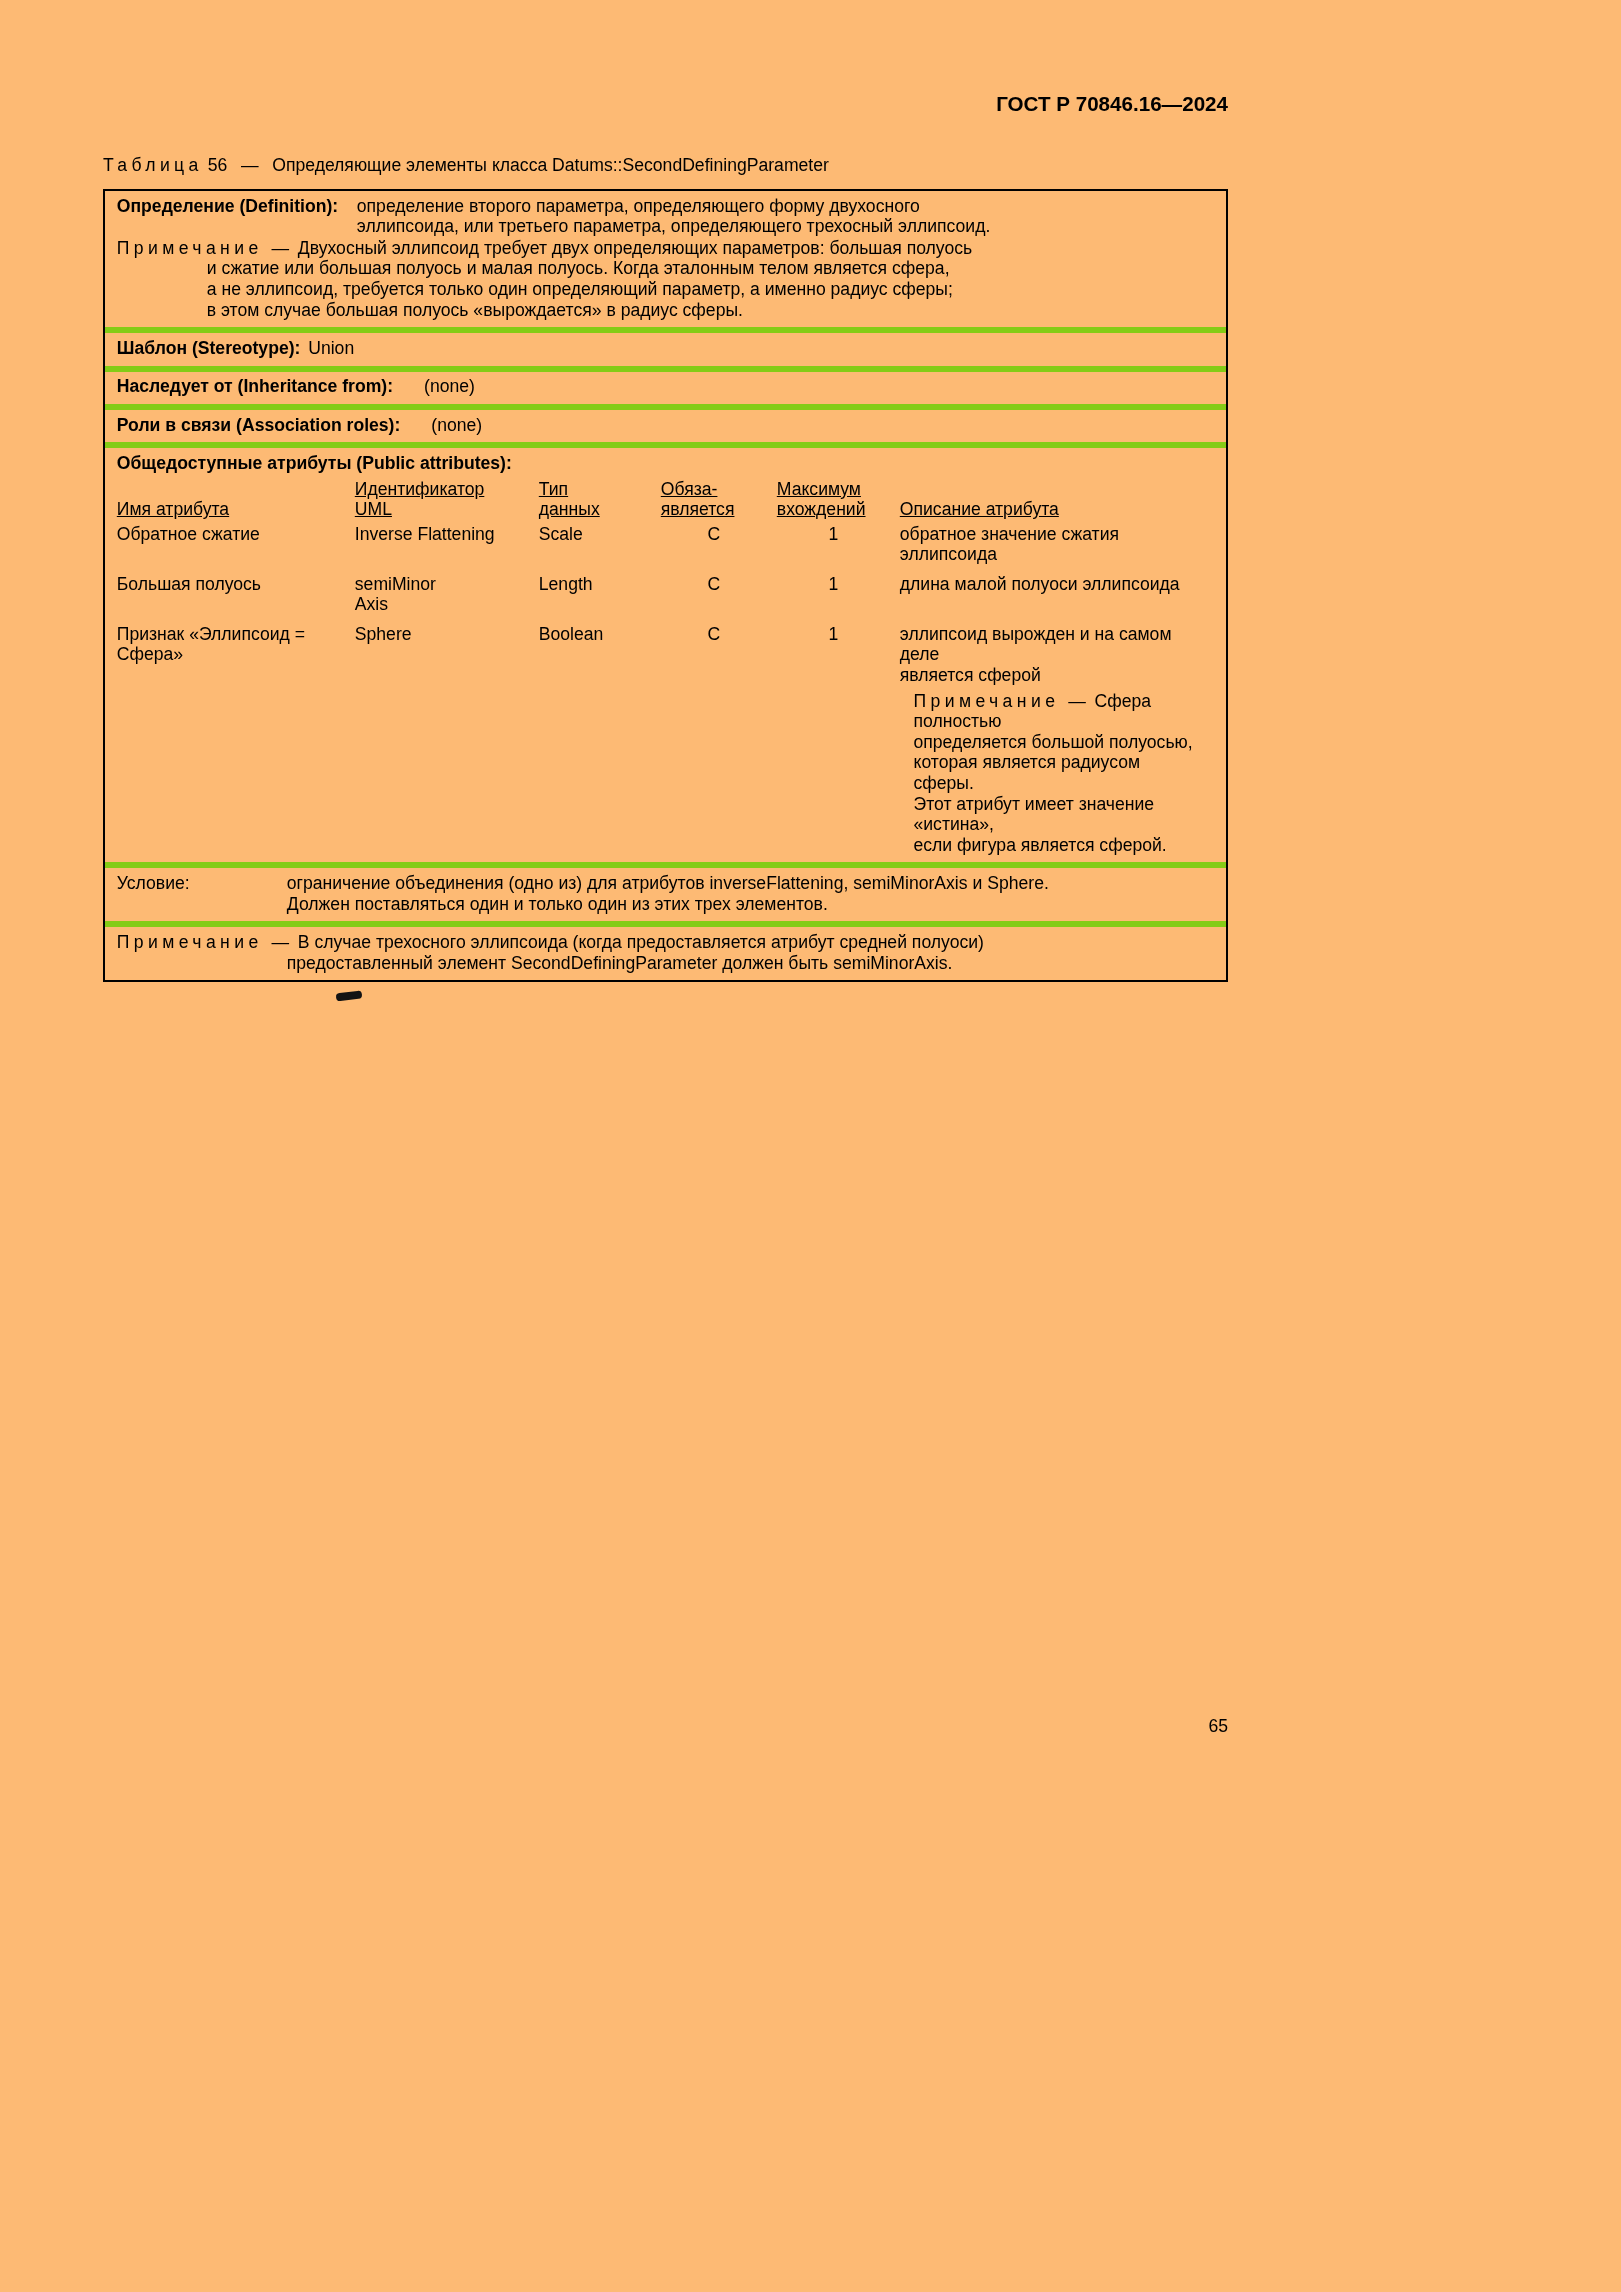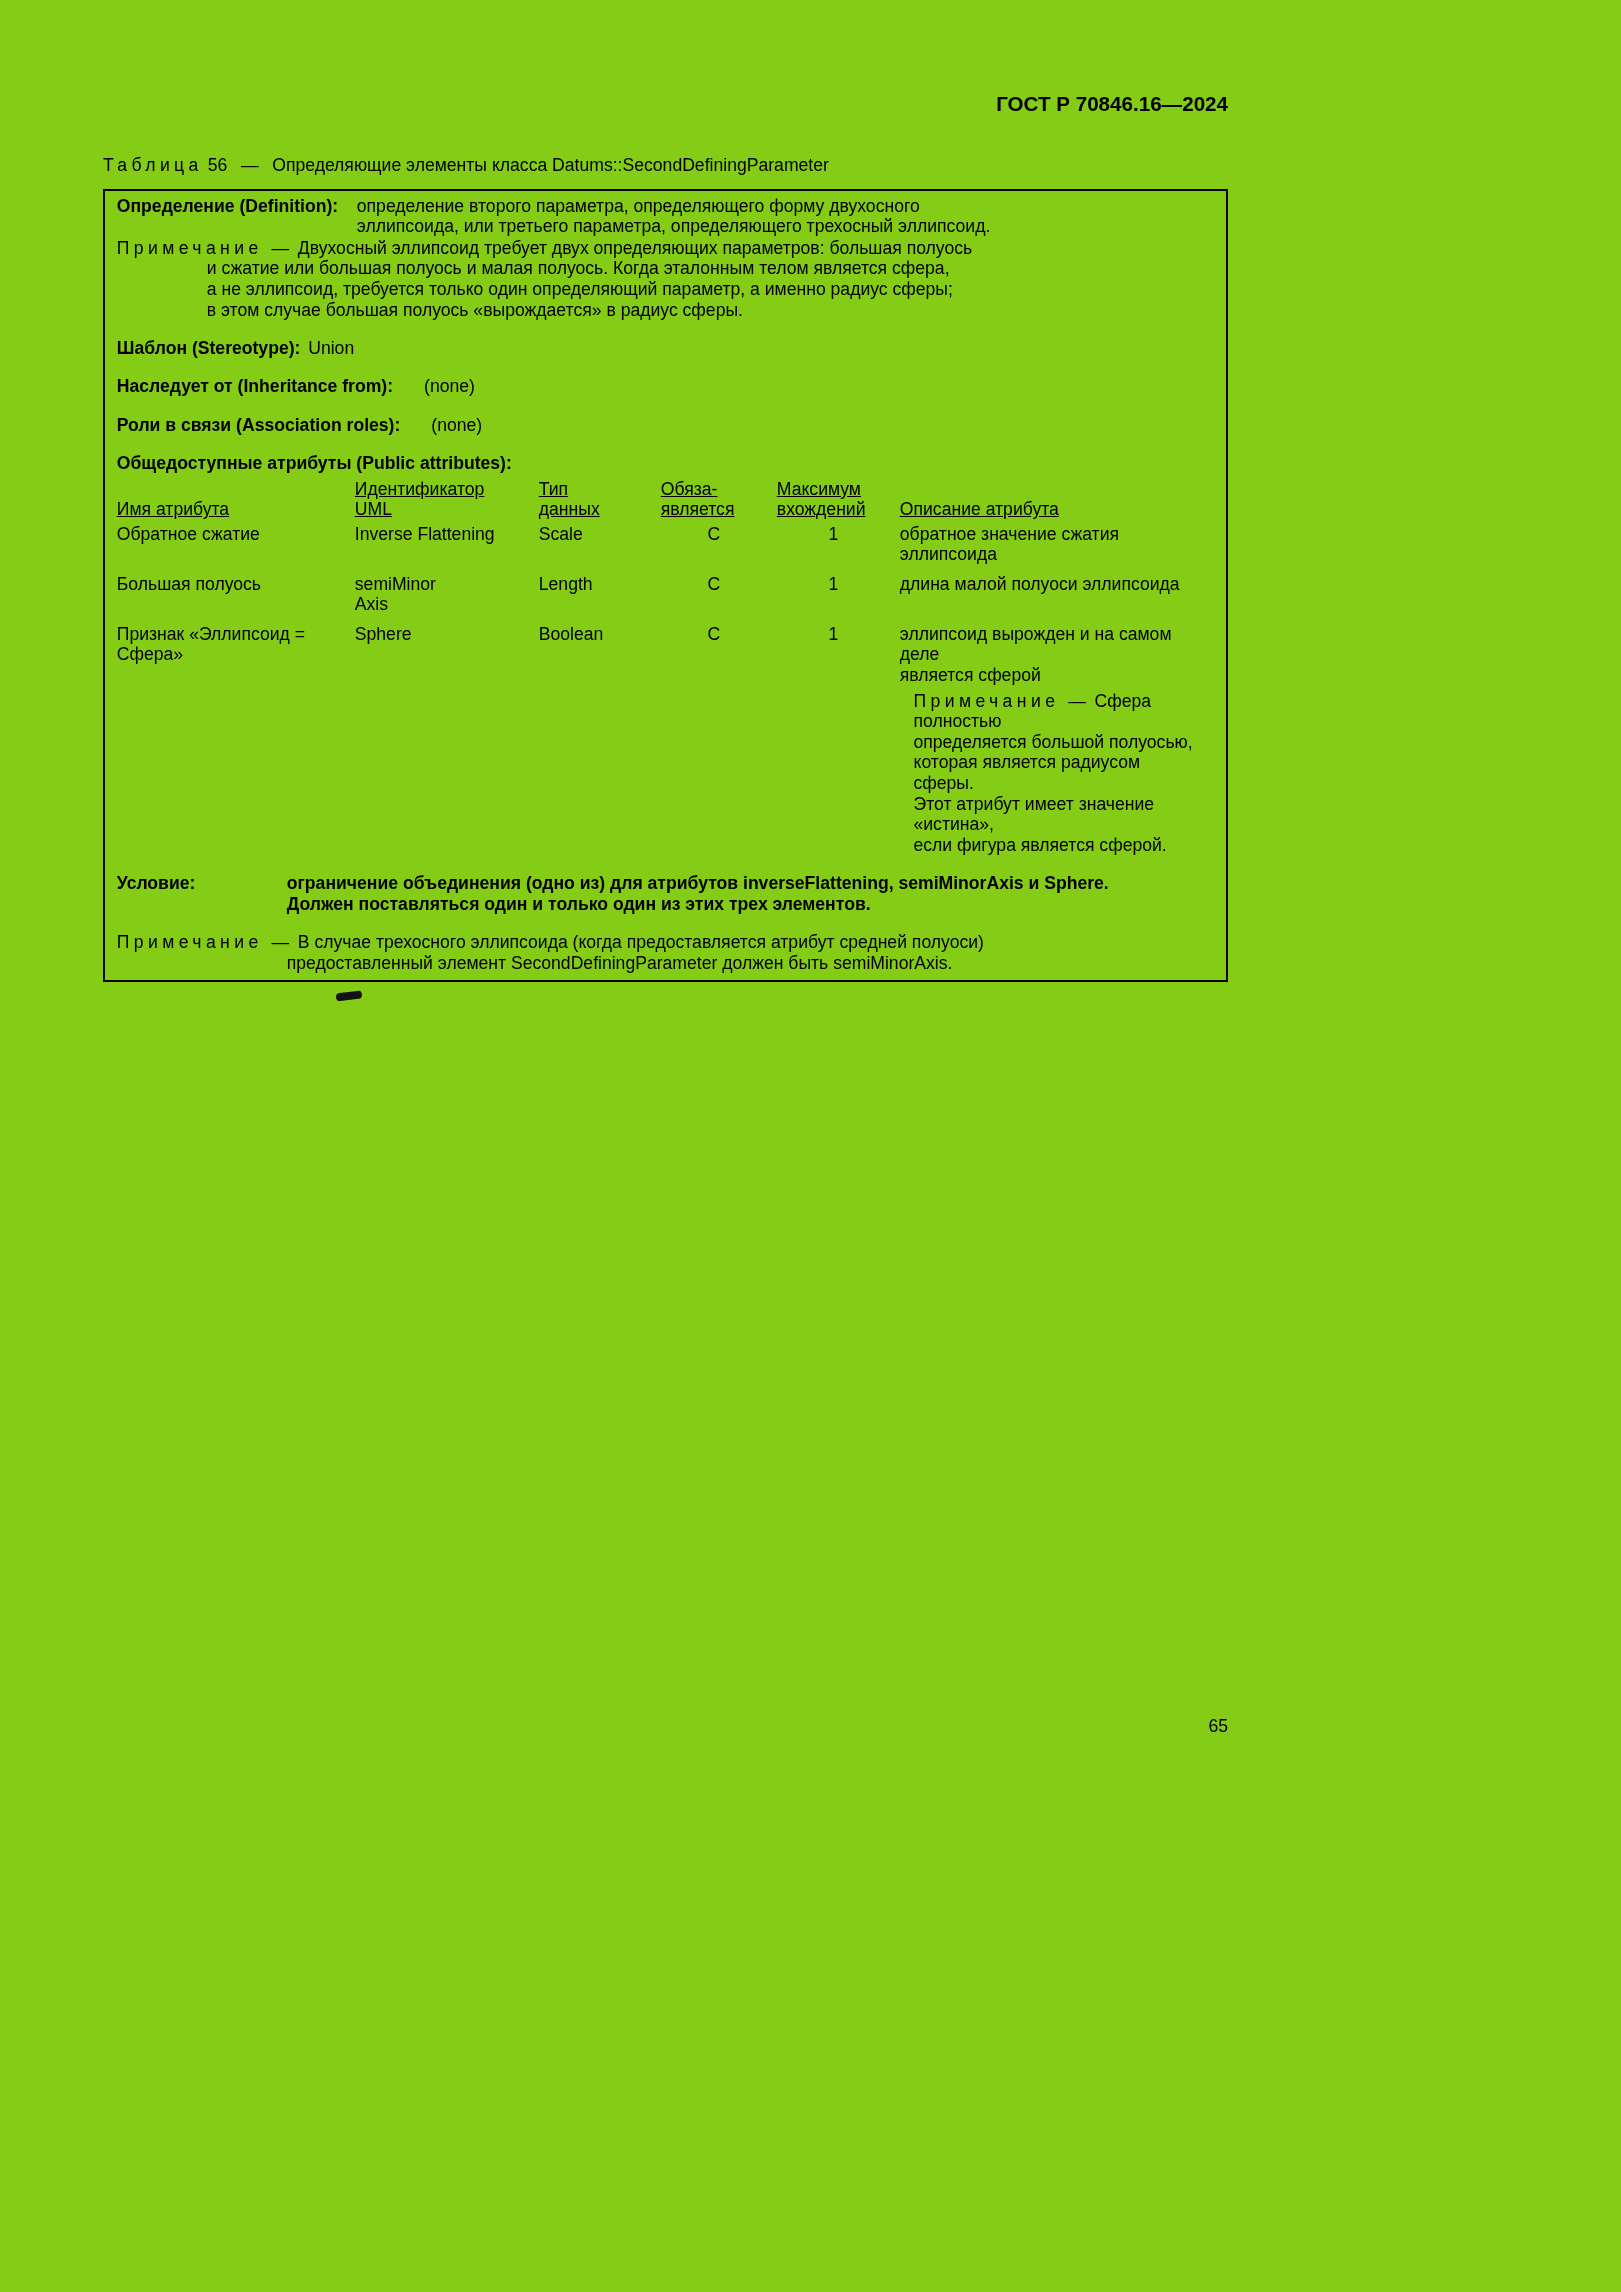--- a/index.html
+++ b/index.html
@@ -2,21 +2,21 @@
 <html><head>
 <meta charset="utf-8">
 <style>
   * { box-sizing: border-box; }
   html, body { margin: 0; padding: 0; background: #e8e8e8; }
   .page {
     position: relative;
     width: 1621px;
     height: 2293px;
     margin: 0 auto;
-    background: #84cc16;
+    background: #fdba74;
     font-family: "Liberation Sans", sans-serif;
     color: #000;
     overflow: hidden;
   }
   .content {
     position: absolute;
     left: 103px;
     top: 92px;
     width: 1125px;
   }
@@ -78,21 +78,20 @@
   .attr-row { margin-top: 8.8px; }
   .attr-row.first { margin-top: 4px; }
   .center { text-align: center; }
   .cell-note {
     margin-top: 5px;
     padding-left: 13.7px;
   }
   .cond-grid {
     display: grid;
     grid-template-columns: 170px 1fr;
-    font-weight: bold;
   }
   .artifact {
     width: 25.5px;
     height: 7.8px;
     background: #131313;
     border-radius: 3.9px;
     margin: 9.8px 0 0 233px;
     transform: rotate(-7deg);
   }
   .page-number {

